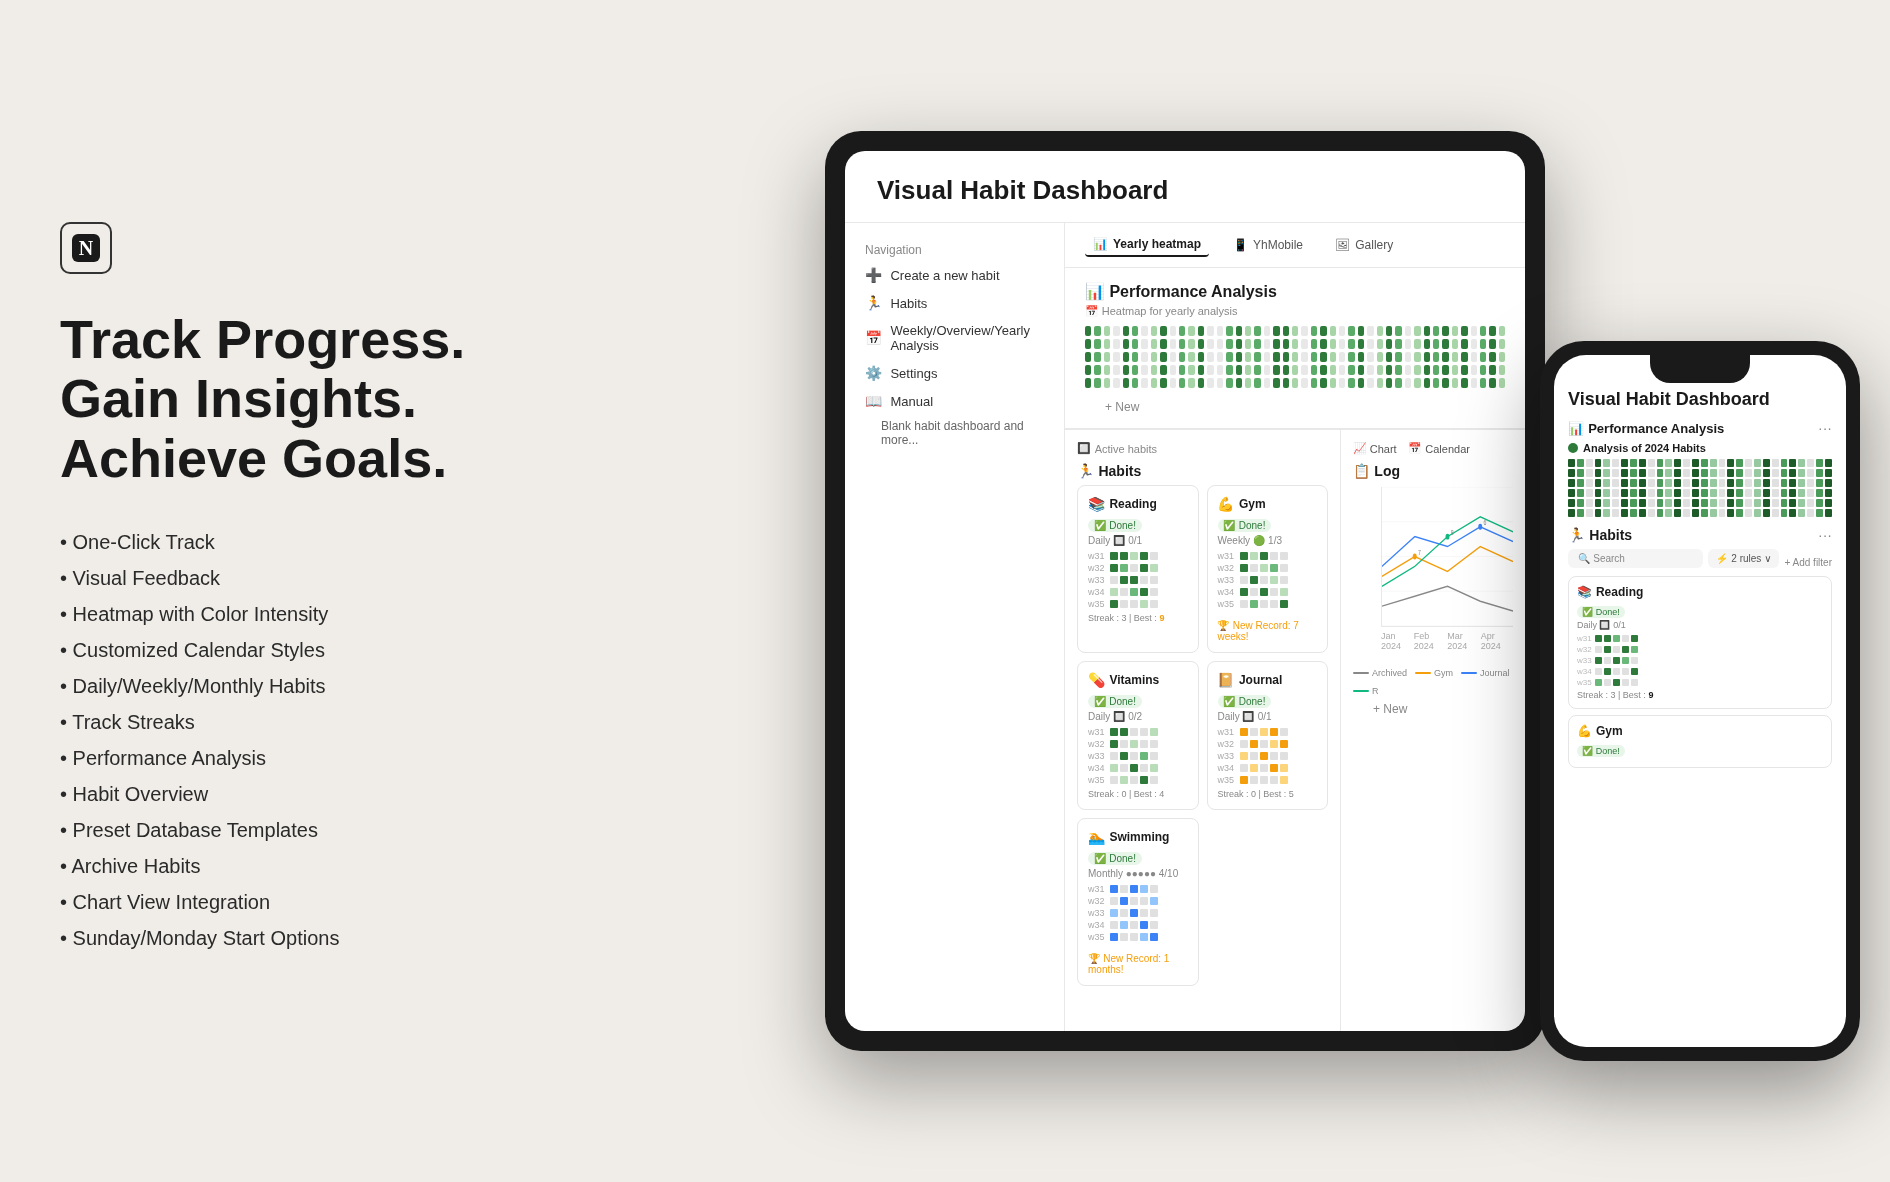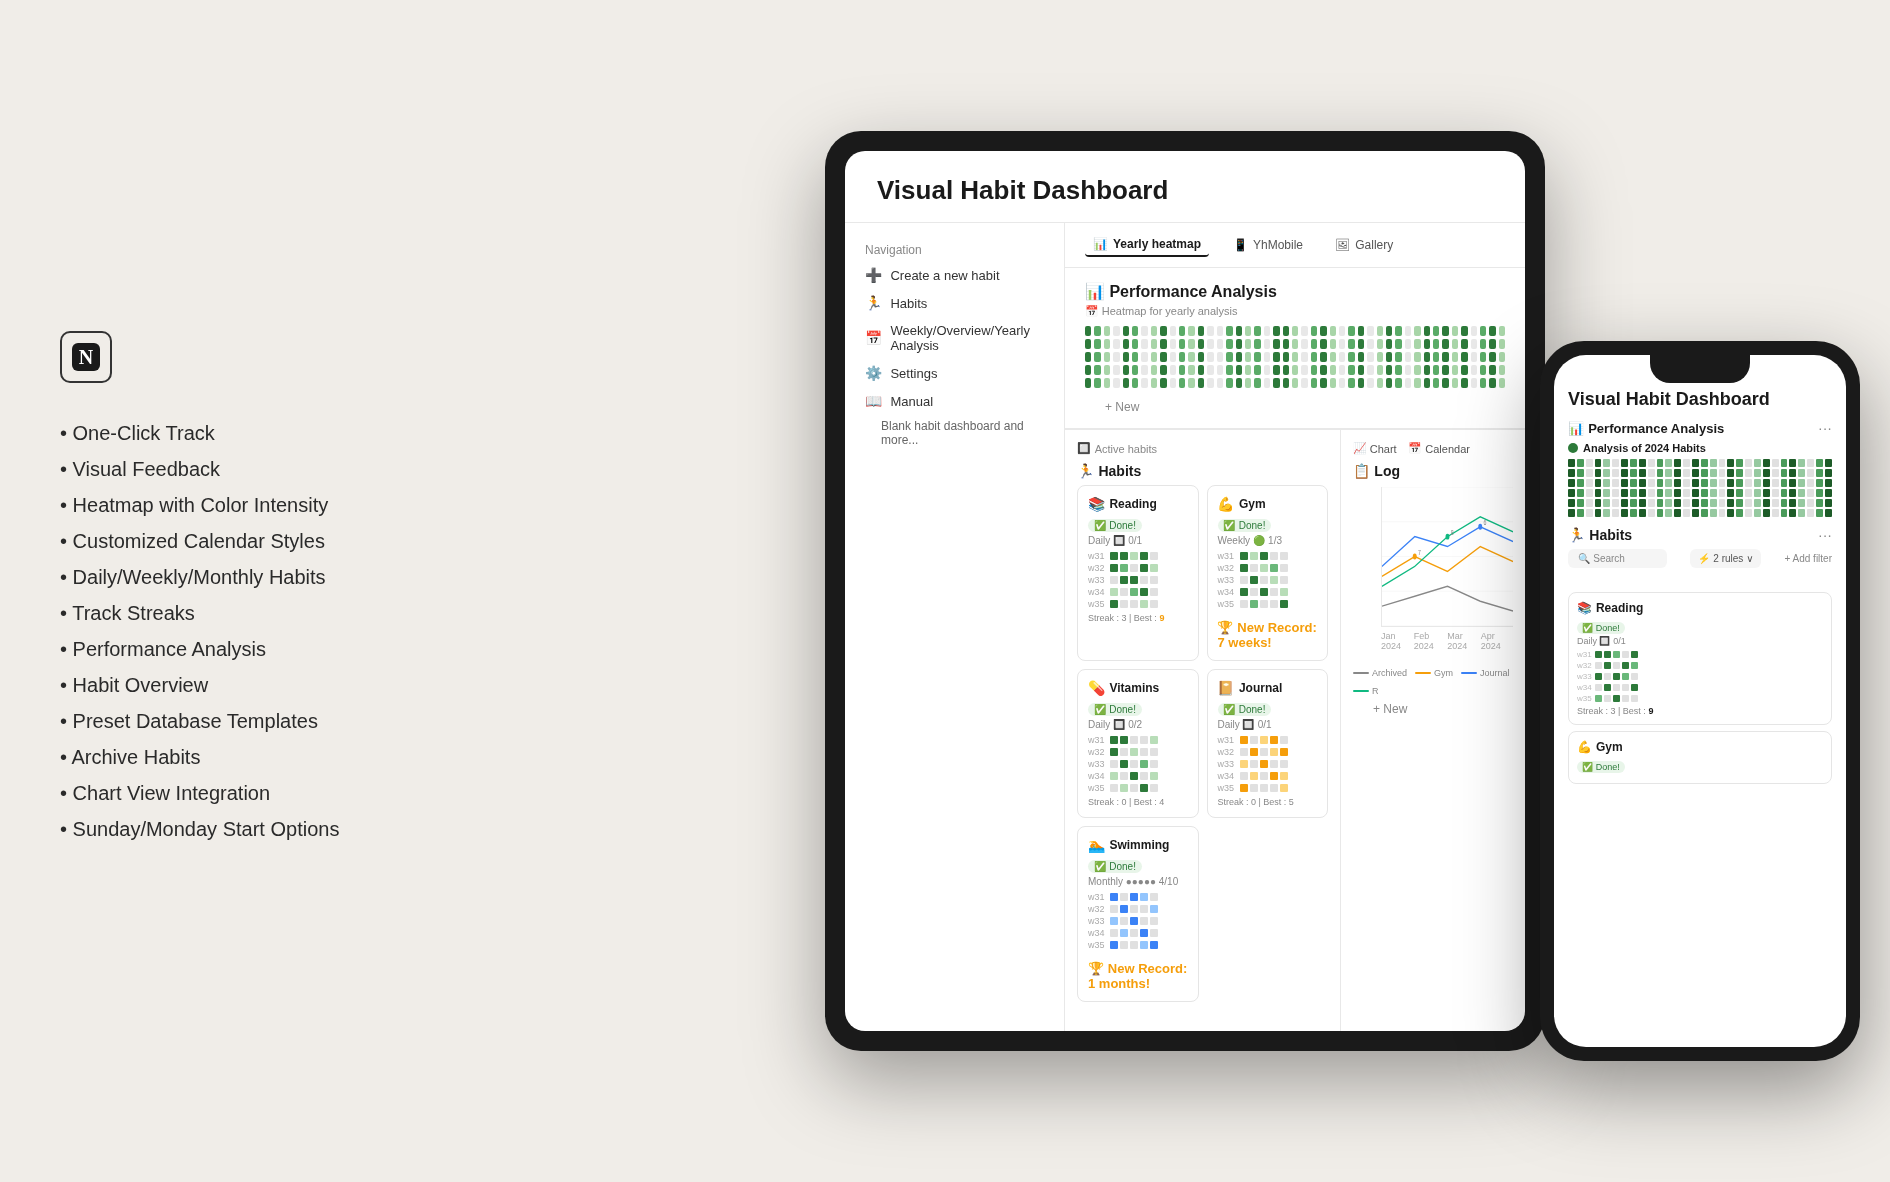--- a/index.html
+++ b/index.html
@@ -302,24 +302,23 @@
     }
     .mini-cell.filled { background: #2d7a3a; }
     .mini-cell.med { background: #6ab87a; }
     .mini-cell.light { background: #b8ddb8; }
     .habit-streak {
       font-size: 9px;
       color: #888;
     }
     .habit-streak .highlight { color: #f59e0b; font-weight: 700; }
     .habit-record {
-      font-size: 13px;
+      font-size: 10px;
       color: #f59e0b;
       margin-top: 11px;
-      font-weight: bold;
     }
 
     
     .log-tabs {
       display: flex;
       gap: 12px;
       margin-bottom: 8px;
     }
     .log-tab {
       font-size: 11px;
@@ -478,23 +477,23 @@
       margin-top: 8px;
     }
     .phone-habits-title {
       font-size: 14px;
       font-weight: 700;
       color: #1a1a1a;
       text-align: right;
     }
     .phone-search-bar {
       display: flex;
-      gap: 23px;
-      margin-bottom: 24px;
-      align-items: center;
+      gap: 5px;
+      margin-bottom: 8px;
+      align-items: flex-end;
     }
     .phone-search {
       background: #f5f5f5;
       border-radius: 6px;
       padding: 4px 10px;
       font-size: 10px;
       color: #888;
       flex: 1;
     }
     .phone-filter-btn {
@@ -569,20 +568,25 @@
   </style>
 </head>
 <body>
 
 <div class="left-panel">
   <div class="notion-logo">
     <svg width="32" height="32" viewBox="0 0 32 32" fill="none">
       <rect x="2" y="2" width="28" height="28" rx="6" fill="#1a1a1a"></rect>
       <text x="16" y="23" text-anchor="middle" font-size="20" font-weight="900" fill="white" font-family="serif">N</text>
     </svg>
+  </div>
+  <div class="headline">
+    <div>Track Progress.</div>
+    <div>Gain Insights.</div>
+    <div>Achieve Goals.</div>
   </div>
   <ul class="features-list">
     <li>One-Click Track</li>
     <li>Visual Feedback</li>
     <li>Heatmap with Color Intensity</li>
     <li>Customized Calendar Styles</li>
     <li>Daily/Weekly/Monthly Habits</li>
     <li>Track Streaks</li>
     <li>Performance Analysis</li>
     <li>Habit Overview</li>

